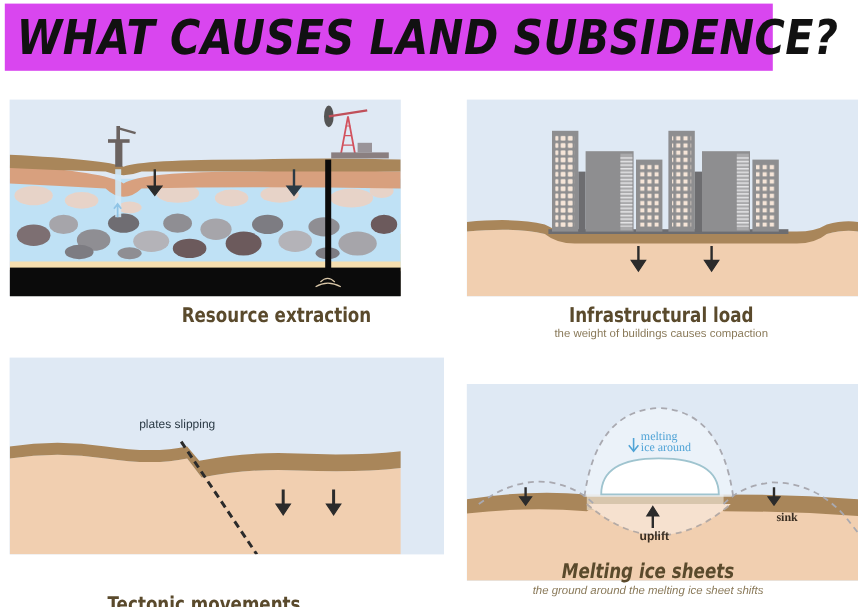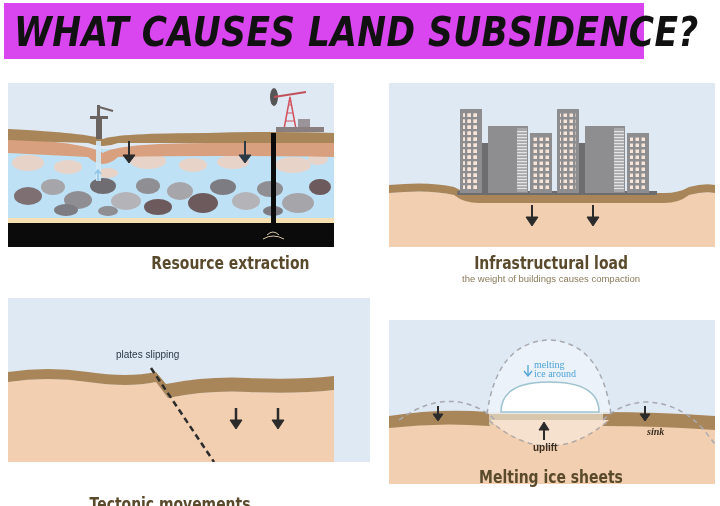--- a/index.html
+++ b/index.html
@@ -207,17 +207,18 @@
     <g fill="none" stroke="#4fa3d6" stroke-width="1.3">
       <line x1="139" y1="45" x2="139" y2="55"></line>
       <path d="M135 51 L139 56 L143 51"></path>
     </g>
   </svg>
   <div class="lbl" style="left:145px; top:40px; font-size:10px; line-height:9px; color:#4fa3d6; font-family:'Liberation Serif', serif;">
     <div>melting</div>
     <div>ice around</div>
   </div>
   <div class="lbl" style="left:144px; top:122px; font-size:10px; color:#3a2e22; font-family:Liberation Sans, sans-serif; font-weight:bold;">uplift</div>
-  <div class="lbl" style="left:258px; top:106px; font-size:10px; color:#3a2e22; font-family:'Liberation Serif', serif; font-weight:bold;font-style:italic;">sink</div>
-</div>
-<div class="caption" style="left:381px; top:467px;">
+  <div class="lbl" style="left:258px; top:106px; font-size:10px; color:#3a2e22; font-family:'Liberation Serif', serif; font-weight:bold;">sink</div>
+</div>
+<div class="caption" style="left:370px; top:467px;font-style:italic;">
   <div class="cap-title">Melting ice sheets</div>
+  <div class="cap-sub">the ground around the melting ice sheet shifts</div>
 </div>
 
 </body></html>

